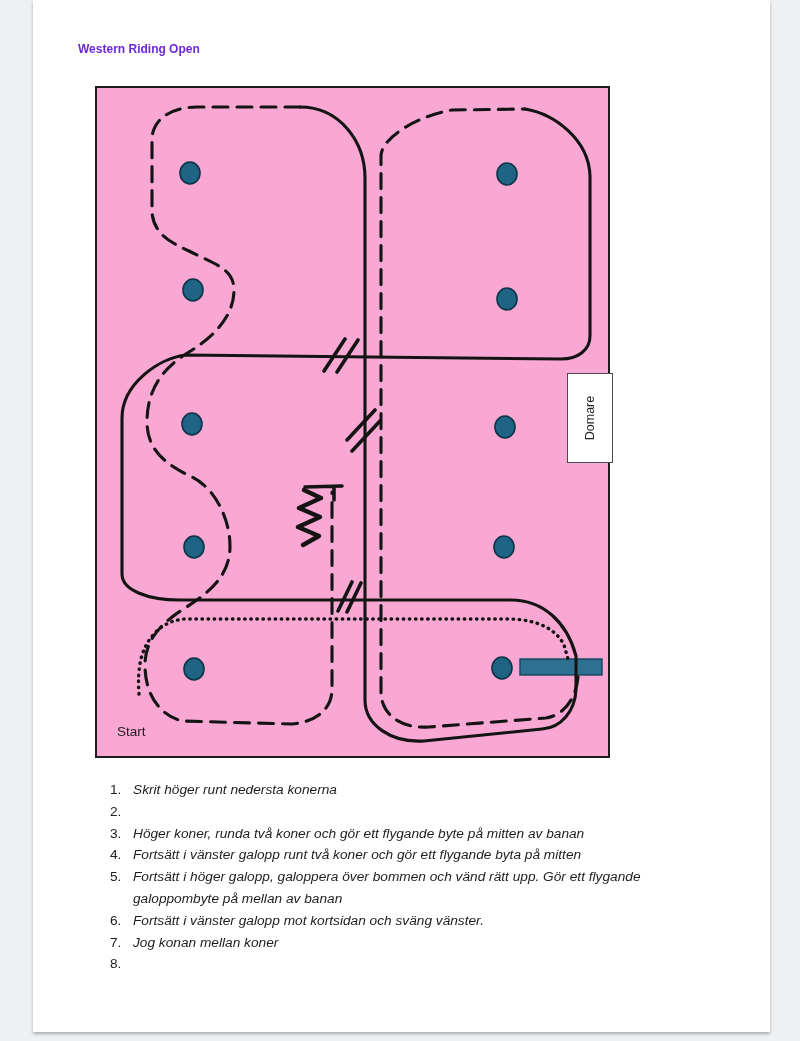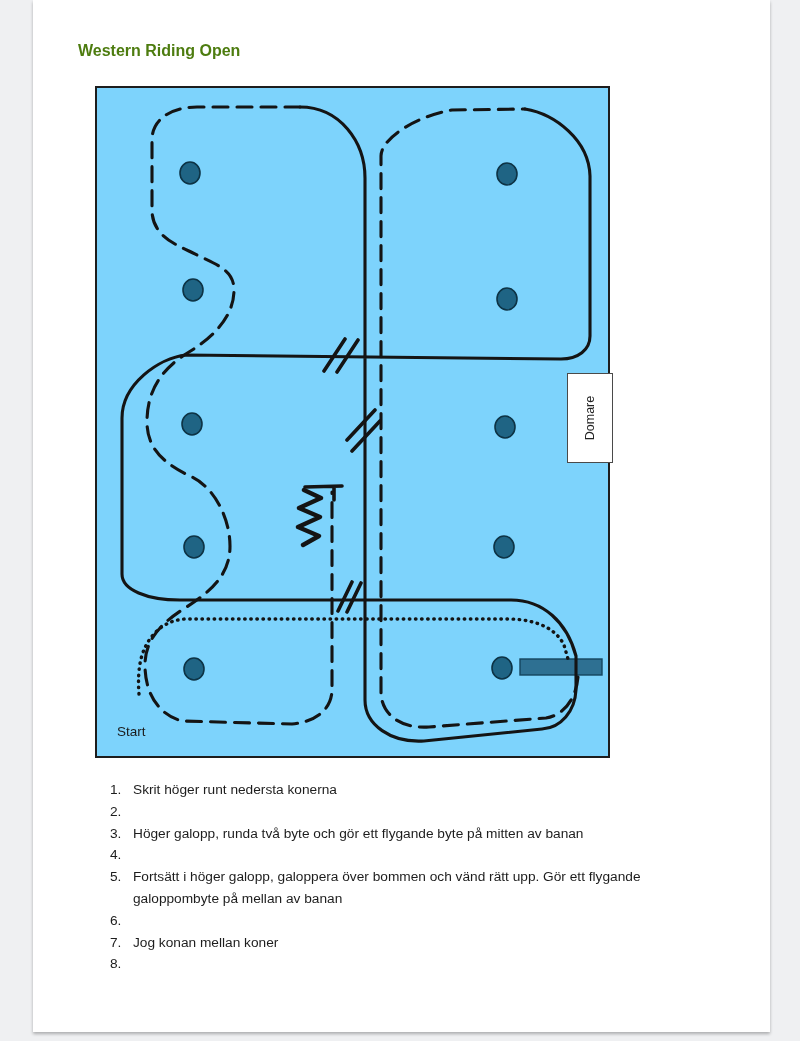--- a/index.html
+++ b/index.html
@@ -11,27 +11,27 @@
     overflow:hidden;
   }
   .sheet {
     position:absolute; left:33px; top:0;
     width:737px; height:1032px;
     background:#ffffff;
     box-shadow:0 2px 3px rgba(0,0,0,.28);
   }
   .title {
     position:absolute; left:45px; top:42px;
-    font-size:16px; font-weight:bold; color:#4d7c0f;
+    font-size:12px; font-weight:bold; color:#6d28d9;
   }
   .diagram {
     position:absolute; left:62px; top:86px;
     width:511px; height:668px;
     border:2px solid #1d1d1d;
-    background:#7dd3fc;
+    background:#f9a8d4;
   }
   .diagram svg { position:absolute; left:0; top:0; }
   .track { fill:none; stroke:#141414; stroke-linecap:round; }
   .solid  { stroke-width:3.1; }
   .dashed { stroke-width:3.1; stroke-dasharray:15 9; }
   .dotted { stroke-width:3.4; stroke-dasharray:0.5 5.6; }
   .mark   { stroke-width:3.6; }
   .zigzag { stroke-width:4.4; stroke-linejoin:round; }
   .start-label {
     position:absolute; left:20px; top:636px;
@@ -47,21 +47,21 @@
   .judge-box span {
     transform:rotate(-90deg);
     font-size:12.5px; color:#222222; white-space:nowrap;
   }
   .instructions {
     position:absolute; left:77px; top:779px; width:620px;
     list-style:none; margin:0; padding:0;
   }
   .instr { display:flex; font-size:13.7px; color:#1d1d1d; line-height:21.8px; }
   .instr .num { flex:0 0 23px; width:23px; }
-  .instr .txt { max-width:545px; }
+  .instr .txt { max-width:545px;font-style:italic; }
 </style>
 </head>
 <body>
 
 <div class="sheet">
 
   <div class="title">Western Riding Open</div>
 
   <div class="diagram">
     <svg width="511" height="668" viewBox="0 0 511 668" xmlns="http://www.w3.org/2000/svg">
@@ -94,31 +94,33 @@
   <ol class="instructions">
       <li class="instr">
         <span class="num">1.</span>
         <span class="txt">Skrit höger runt nedersta konerna</span>
       </li>
       <li class="instr">
         <span class="num">2.</span>
       </li>
       <li class="instr">
         <span class="num">3.</span>
-        <span class="txt">Höger galopp, runda två byte och gör ett flygande byte på mitten av banan</span>
+        <span class="txt">Höger koner, runda två koner och gör ett flygande byte på mitten av banan</span>
       </li>
       <li class="instr">
         <span class="num">4.</span>
+        <span class="txt">Fortsätt i vänster galopp runt två koner och gör ett flygande byta på mitten</span>
       </li>
       <li class="instr">
         <span class="num">5.</span>
         <span class="txt">Fortsätt i höger galopp, galoppera över bommen och vänd rätt upp. Gör ett flygande galoppombyte på mellan av banan</span>
       </li>
       <li class="instr">
         <span class="num">6.</span>
+        <span class="txt">Fortsätt i vänster galopp mot kortsidan och sväng vänster.</span>
       </li>
       <li class="instr">
         <span class="num">7.</span>
         <span class="txt">Jog konan mellan koner</span>
       </li>
       <li class="instr">
         <span class="num">8.</span>
       </li>
     </ol>
 

